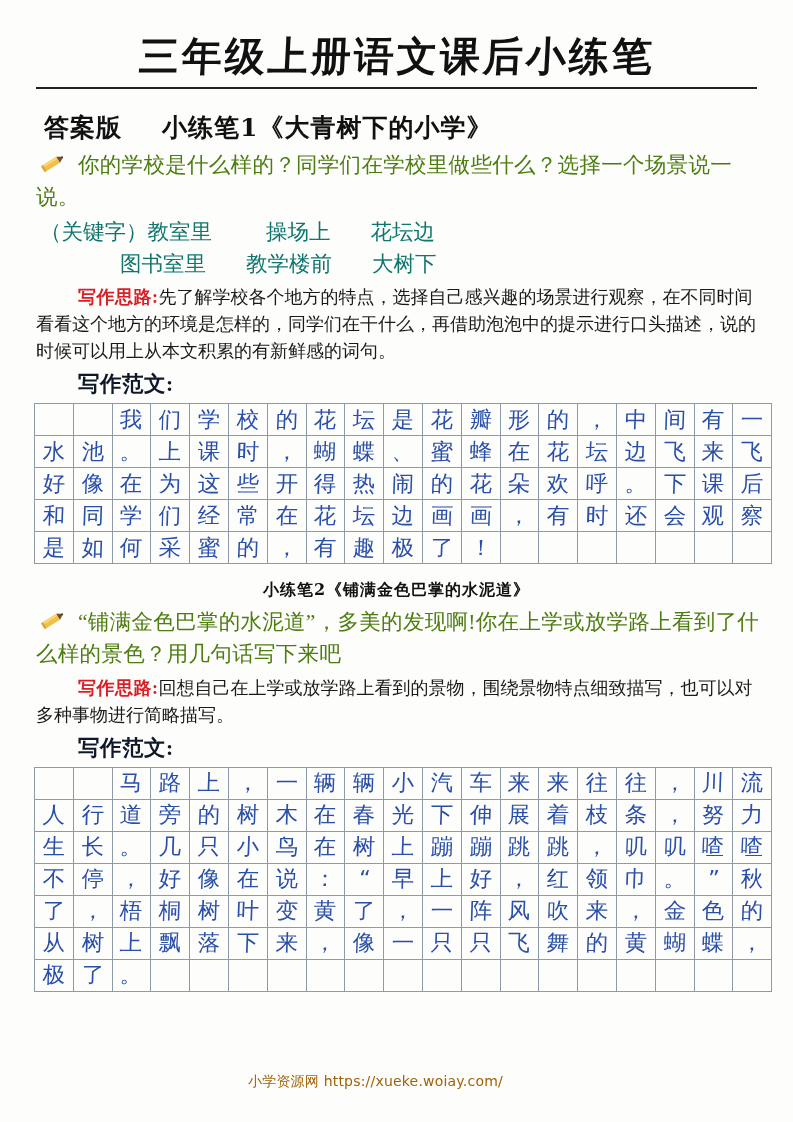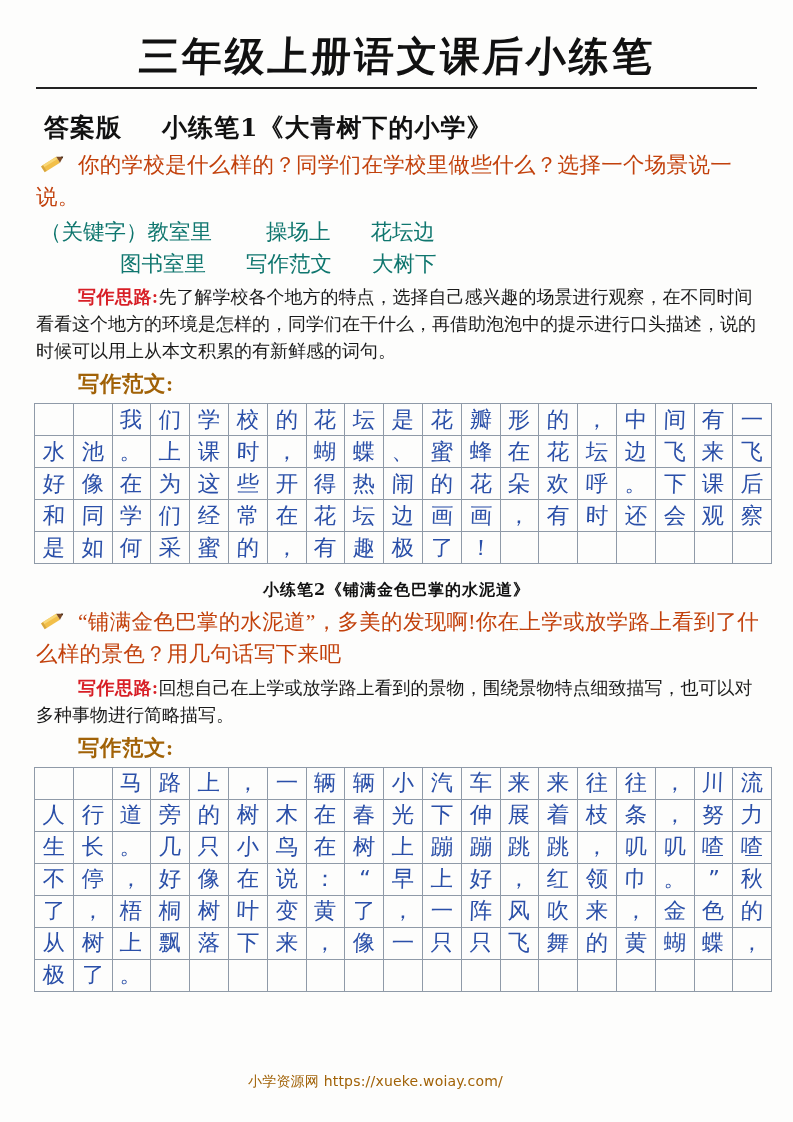--- a/index.html
+++ b/index.html
@@ -64,21 +64,21 @@
     color: #111;
     letter-spacing: 1px;
   }
 
   
   .prompt {
     position: relative;
     margin: 6px 0 0 6px;
     font-size: 21.5px;
     line-height: 1.48;
-    color: #c2410c;
+    color: #4d7c0f;
     letter-spacing: 0.3px;
     text-indent: 42px;
   }
   .pencil {
     position: absolute;
     left: 2px;
     top: 2px;
     width: 30px;
     height: 22px;
   }
@@ -105,21 +105,21 @@
     text-indent: 42px;
   }
   .red-label {
     color: #d81f26;
     font-weight: bold;
     letter-spacing: 0.5px;
   }
   .fanwen-label {
     margin: 4px 0 5px 48px;
     font-size: 21.5px;
-    color: #a16207;
+    color: #0f172a;
     font-weight: bold;
     letter-spacing: 0.5px;
   }
 
   
   .grid {
     border-collapse: collapse;
     table-layout: fixed;
     width: 718px;
     margin-left: 4px;
@@ -175,21 +175,21 @@
         <polygon points="21,7.5 27,11 21,14.5" fill="#7a4a28"></polygon>
         <polygon points="25.2,9.8 27,11 25.2,12.2" fill="#3a2414"></polygon>
         <rect x="3" y="7.5" width="2.4" height="7" fill="#d9a63a"></rect>
       </g>
     </svg>
     <span>你的学校是什么样的？同学们在学校里做些什么？选择一个场景说一说。</span>
   </div>
 
   <div class="keywords">
     <div><span>（关键字）</span><span>教室里</span><span class="kw-gap1"></span><span>操场上</span><span class="kw-gap2"></span><span>花坛边</span></div>
-    <div class="kw-line2"><span>图书室里</span><span class="kw-gap2"></span><span>写作范文</span><span class="kw-gap2"></span><span>大树下</span></div>
+    <div class="kw-line2"><span>图书室里</span><span class="kw-gap2"></span><span>教学楼前</span><span class="kw-gap2"></span><span>大树下</span></div>
   </div>
 
   <div class="guide">
     <span class="red-label">写作思路:</span><span>先了解学校各个地方的特点，选择自己感兴趣的场景进行观察，在不同时间看看这个地方的环境是怎样的，同学们在干什么，再借助泡泡中的提示进行口头描述，说的时候可以用上从本文积累的有新鲜感的词句。</span>
   </div>
 
   <div class="fanwen-label">写作范文:</div>
 
   <table class="grid">
     <tbody>

